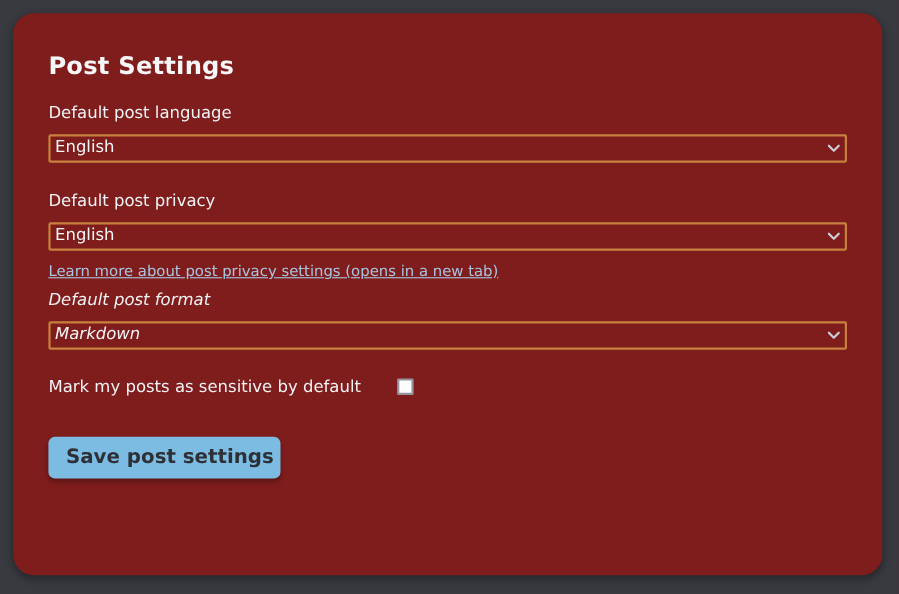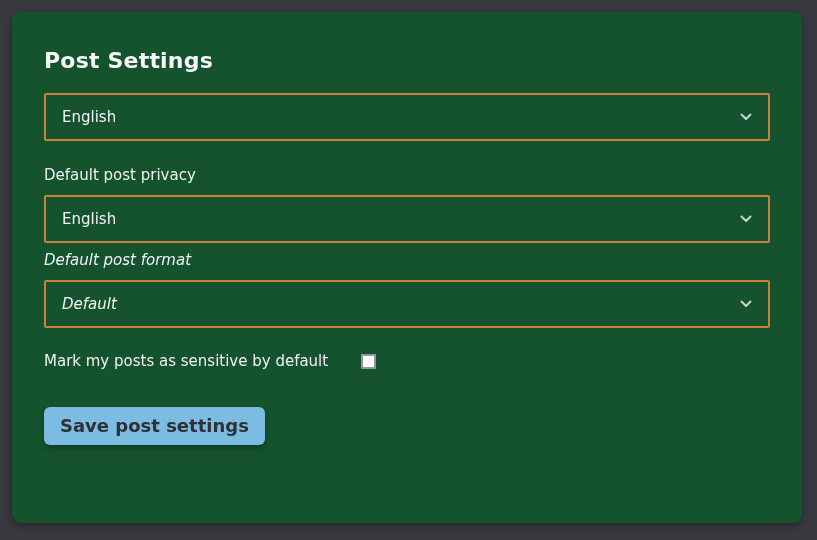--- a/index.html
+++ b/index.html
@@ -11,48 +11,47 @@
     font-family: "DejaVu Sans", "Liberation Sans", sans-serif;
     overflow: hidden;
   }
   .panel {
     position: absolute;
     left: 12px;
     top: 12px;
     width: 790px;
     height: 511px;
     box-sizing: border-box;
-    background: #14532d;
-    border-radius: 9px;
+    background: #7f1d1d;
+    border-radius: 19px;
     padding: 36px 32px 30px 32px;
     box-shadow: 0 3px 8px rgba(0,0,0,0.35);
   }
   .page-title {
     margin: 0 0 20px 0;
     font-size: 22px;
     font-weight: bold;
     color: #f7f7f8;
     letter-spacing: 0.2px;
   }
   .field-label {
     font-size: 15px;
     color: #f1f2f4;
     margin: 0 0 11px 0;
   }
   .select {
     box-sizing: border-box;
     width: 100%;
-    height: 48px;
+    height: 26px;
     border: 2px solid #c8803f;
     border-radius: 2px;
     background: transparent;
     display: flex;
-    align-items: center;
     justify-content: space-between;
-    padding: 0 16px;
+    padding: 0 4px;
     cursor: pointer;
   }
   .select-value {
     font-size: 15px;
     color: #f4f5f6;
   }
   .chevron {
     display: inline-flex;
     align-items: center;
     flex: 0 0 auto;
@@ -90,34 +89,35 @@
   }
   .save-button {
     display: inline-block;
     background: #7cbbe2;
     color: #2d3137;
     font-family: "DejaVu Sans", "Liberation Sans", sans-serif;
     font-size: 18px;
     font-weight: bold;
     border: none;
     border-radius: 6px;
-    padding: 8px 16px 9px 16px;
+    padding: 8px 6px 9px 16px;
     cursor: pointer;
     box-shadow: 0 3px 5px rgba(0,0,0,0.28);
   }
 </style>
 </head>
 <body>
 
 <div class="panel">
 
   <h1 class="page-title">Post Settings</h1>
 
   
   <div class="group-lang">
+    <div class="field-label">Default post language</div>
     <div class="select">
       <span class="select-value">English</span>
       <span class="chevron">
         <svg width="12" height="8" viewBox="0 0 12 8">
             <polyline points="1.5,1.5 6,6 10.5,1.5" fill="none" stroke="#ccd0d6" stroke-width="2" stroke-linecap="round" stroke-linejoin="round"></polyline>
           </svg>
       </span>
     </div>
   </div>
 
@@ -125,27 +125,28 @@
   <div class="group-priv">
     <div class="field-label">Default post privacy</div>
     <div class="select">
       <span class="select-value">English</span>
       <span class="chevron">
         <svg width="12" height="8" viewBox="0 0 12 8">
             <polyline points="1.5,1.5 6,6 10.5,1.5" fill="none" stroke="#ccd0d6" stroke-width="2" stroke-linecap="round" stroke-linejoin="round"></polyline>
           </svg>
       </span>
     </div>
+    <a class="help-link">Learn more about post privacy settings (opens in a new tab)</a>
   </div>
 
   
   <div class="group-format">
     <div class="field-label">Default post format</div>
     <div class="select">
-      <span class="select-value">Default</span>
+      <span class="select-value">Markdown</span>
       <span class="chevron">
         <svg width="12" height="8" viewBox="0 0 12 8">
             <polyline points="1.5,1.5 6,6 10.5,1.5" fill="none" stroke="#ccd0d6" stroke-width="2" stroke-linecap="round" stroke-linejoin="round"></polyline>
           </svg>
       </span>
     </div>
   </div>
 
   
   <div class="checkbox-row">

